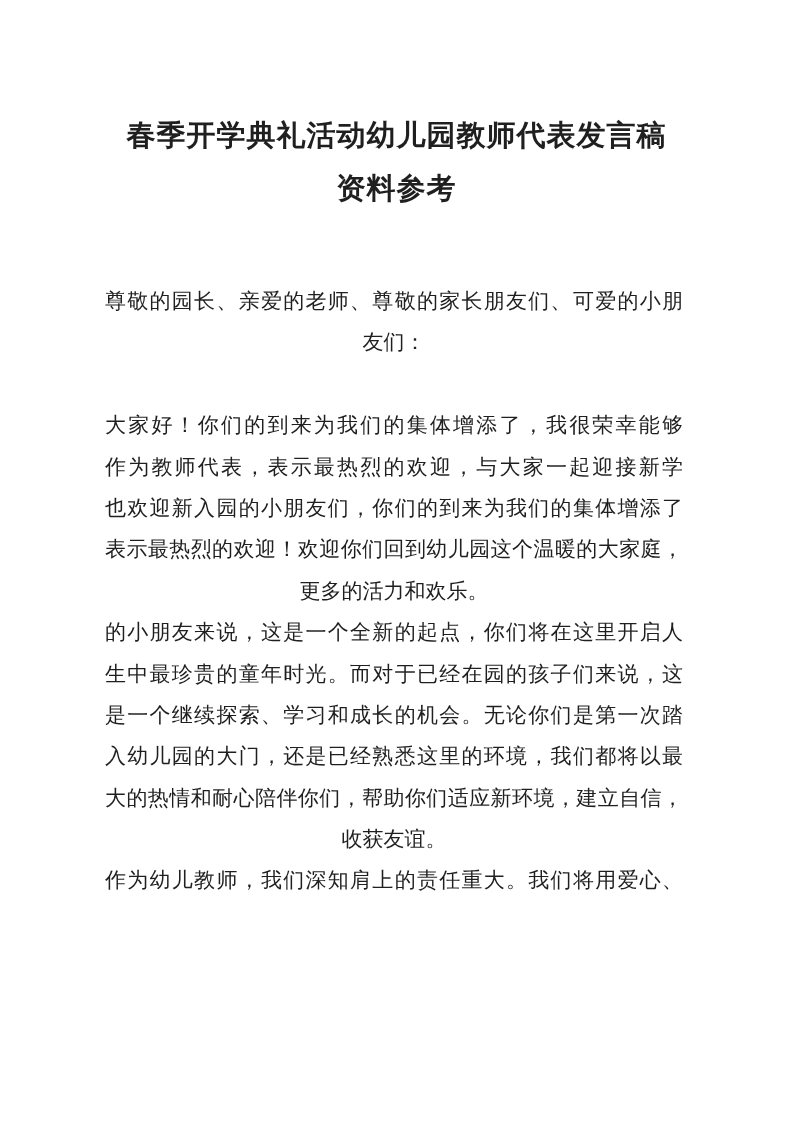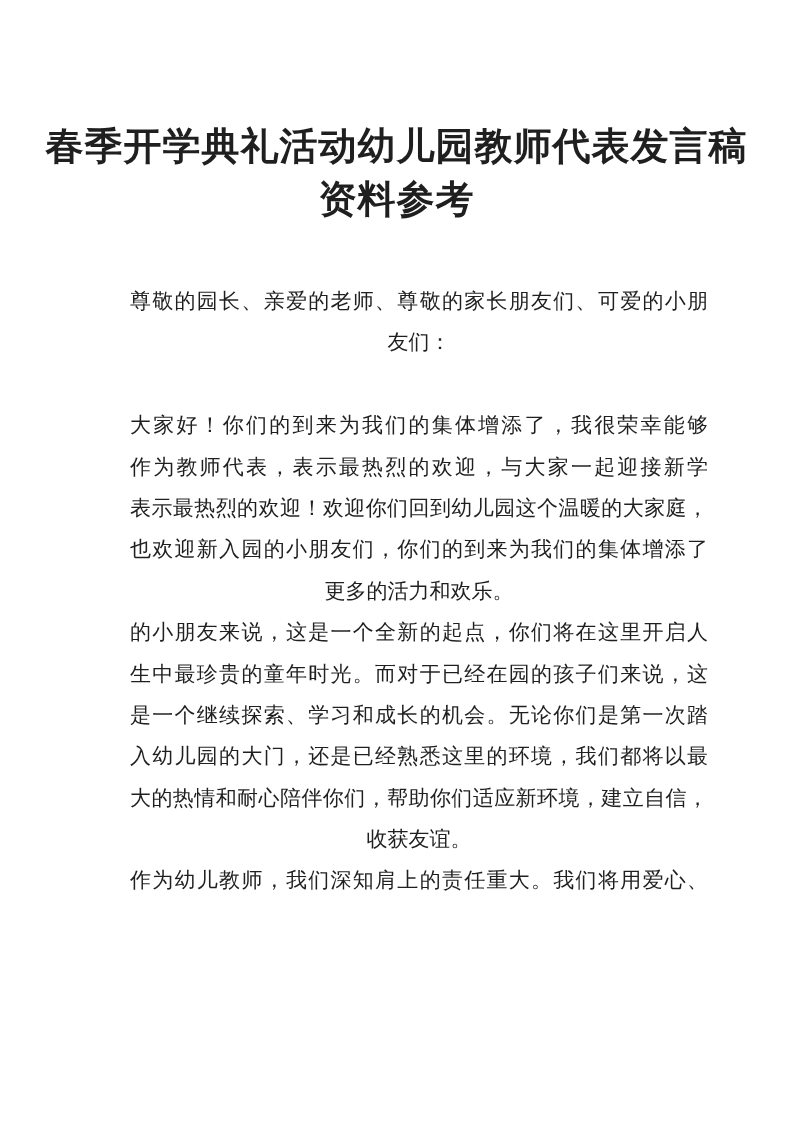--- a/index.html
+++ b/index.html
@@ -12,34 +12,34 @@
     position: relative;
     width: 793px;
     height: 1122px;
     background: #ffffff;
     overflow: hidden;
     color: #1f1f1f;
     font-family: "DejaVu Serif", "Liberation Serif", serif;
   }
   .doc-title {
     position: absolute;
-    top: 119px;
+    top: 109px;
     left: 0;
     width: 793px;
     margin: 0;
     text-align: center;
-    font-size: 38px;
+    font-size: 29px;
     font-weight: 700;
     line-height: 53px;
     letter-spacing: 1px;
   }
   .doc-body {
     position: absolute;
     top: 281px;
-    left: 130px;
+    left: 105px;
     width: 578px;
     font-size: 21px;
     font-weight: 400;
     line-height: 41.4px;
   }
   .text-line {
     height: 41.4px;
     text-align: center;
     overflow: hidden;
   }
@@ -58,22 +58,22 @@
   <h1 class="doc-title">
       <div class="title-line">春季开学典礼活动幼儿园教师代表发言稿</div>
       <div class="title-line">资料参考</div>
     </h1>
   <div class="doc-body">
       <div class="text-line fill">尊敬的园长、亲爱的老师、尊敬的家长朋友们、可爱的小朋</div>
       <div class="text-line">友们：</div>
       <div class="text-line blank">&nbsp;</div>
       <div class="text-line fill">大家好！你们的到来为我们的集体增添了，我很荣幸能够</div>
       <div class="text-line fill">作为教师代表，表示最热烈的欢迎，与大家一起迎接新学</div>
+      <div class="text-line fill">也欢迎新入园的小朋友们，你们的到来为我们的集体增添了</div>
       <div class="text-line fill">表示最热烈的欢迎！欢迎你们回到幼儿园这个温暖的大家庭，</div>
-      <div class="text-line fill">也欢迎新入园的小朋友们，你们的到来为我们的集体增添了</div>
       <div class="text-line">更多的活力和欢乐。</div>
       <div class="text-line fill">的小朋友来说，这是一个全新的起点，你们将在这里开启人</div>
       <div class="text-line fill">生中最珍贵的童年时光。而对于已经在园的孩子们来说，这</div>
       <div class="text-line fill">是一个继续探索、学习和成长的机会。无论你们是第一次踏</div>
       <div class="text-line fill">入幼儿园的大门，还是已经熟悉这里的环境，我们都将以最</div>
       <div class="text-line fill">大的热情和耐心陪伴你们，帮助你们适应新环境，建立自信，</div>
       <div class="text-line">收获友谊。</div>
       <div class="text-line fill">作为幼儿教师，我们深知肩上的责任重大。我们将用爱心、</div>
     </div>
 </div>

